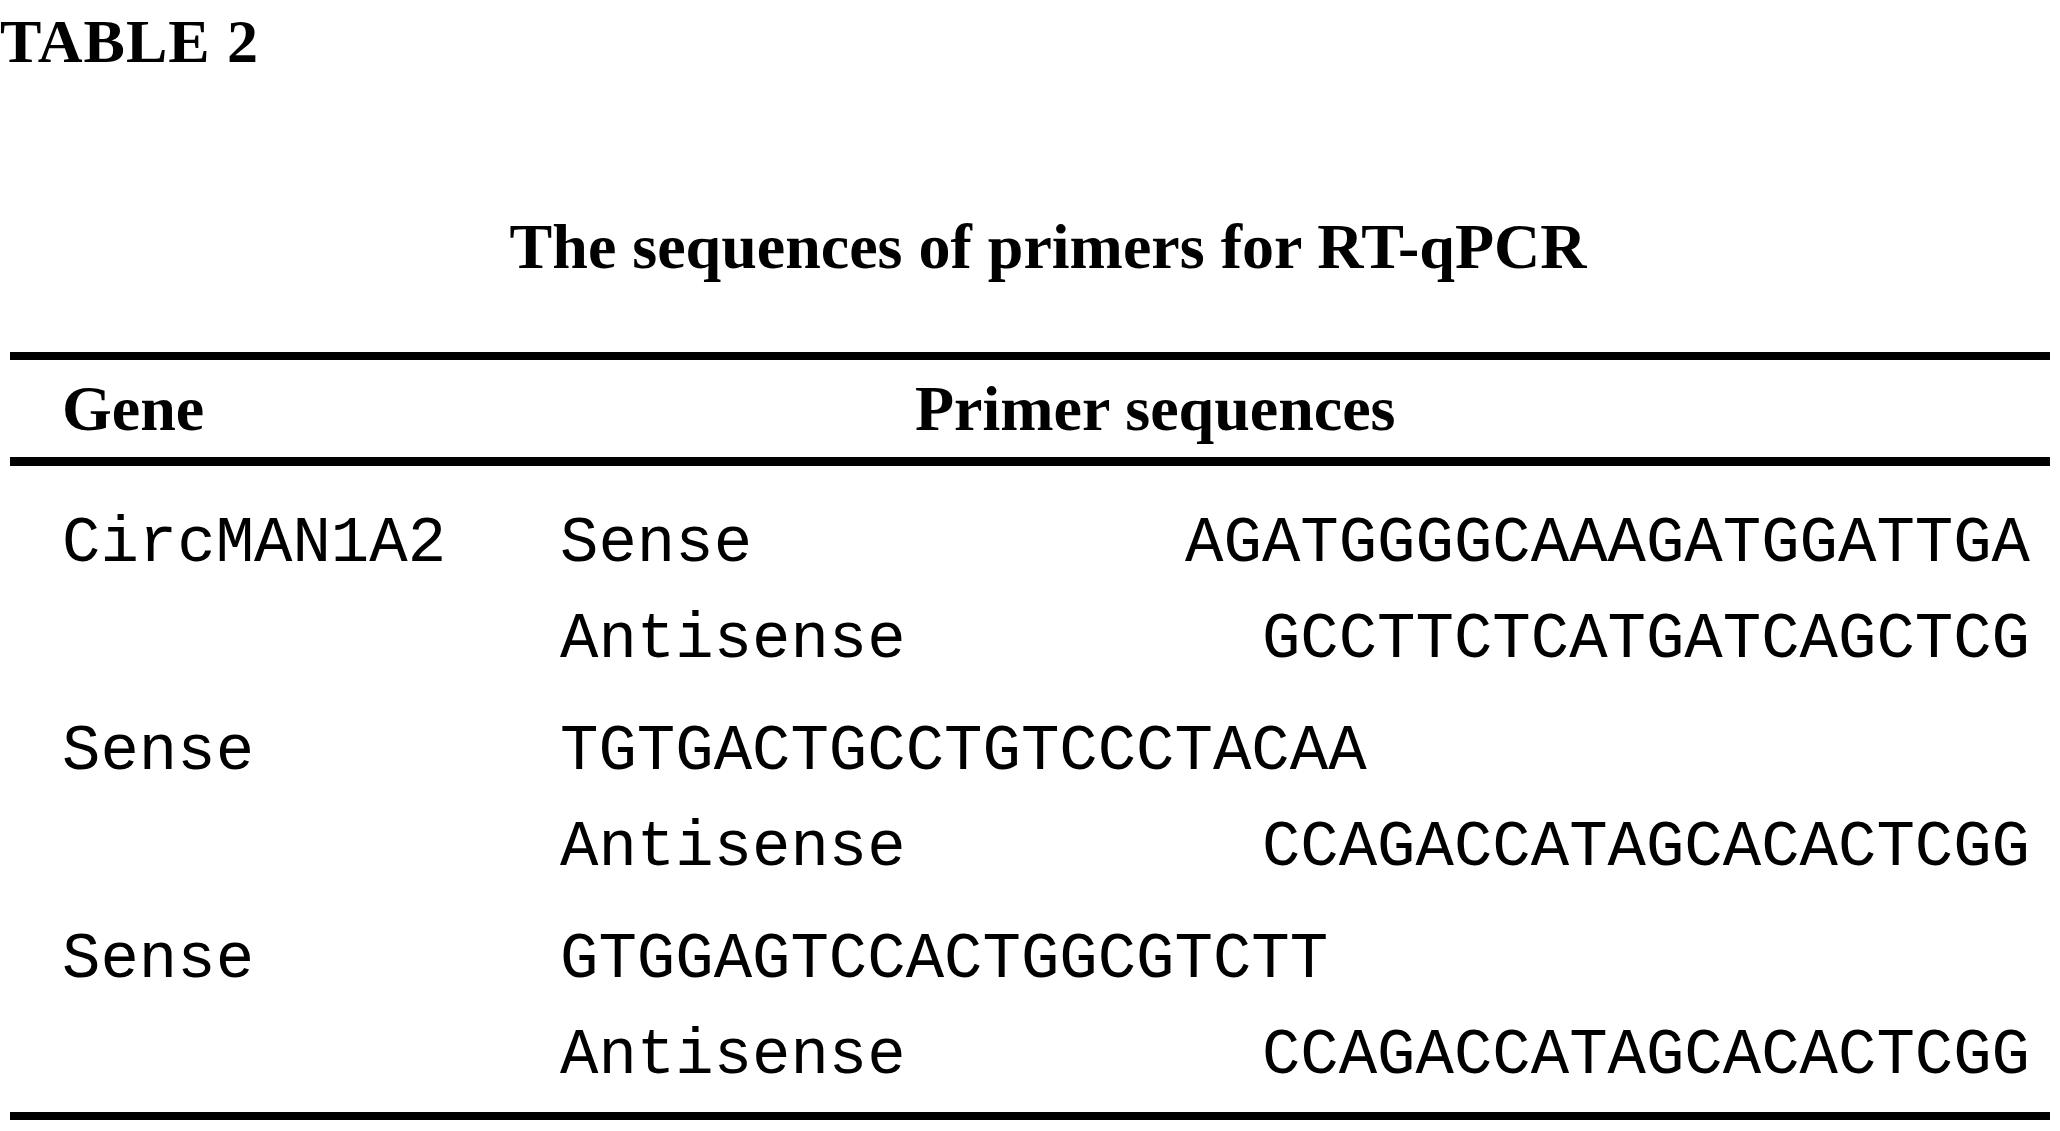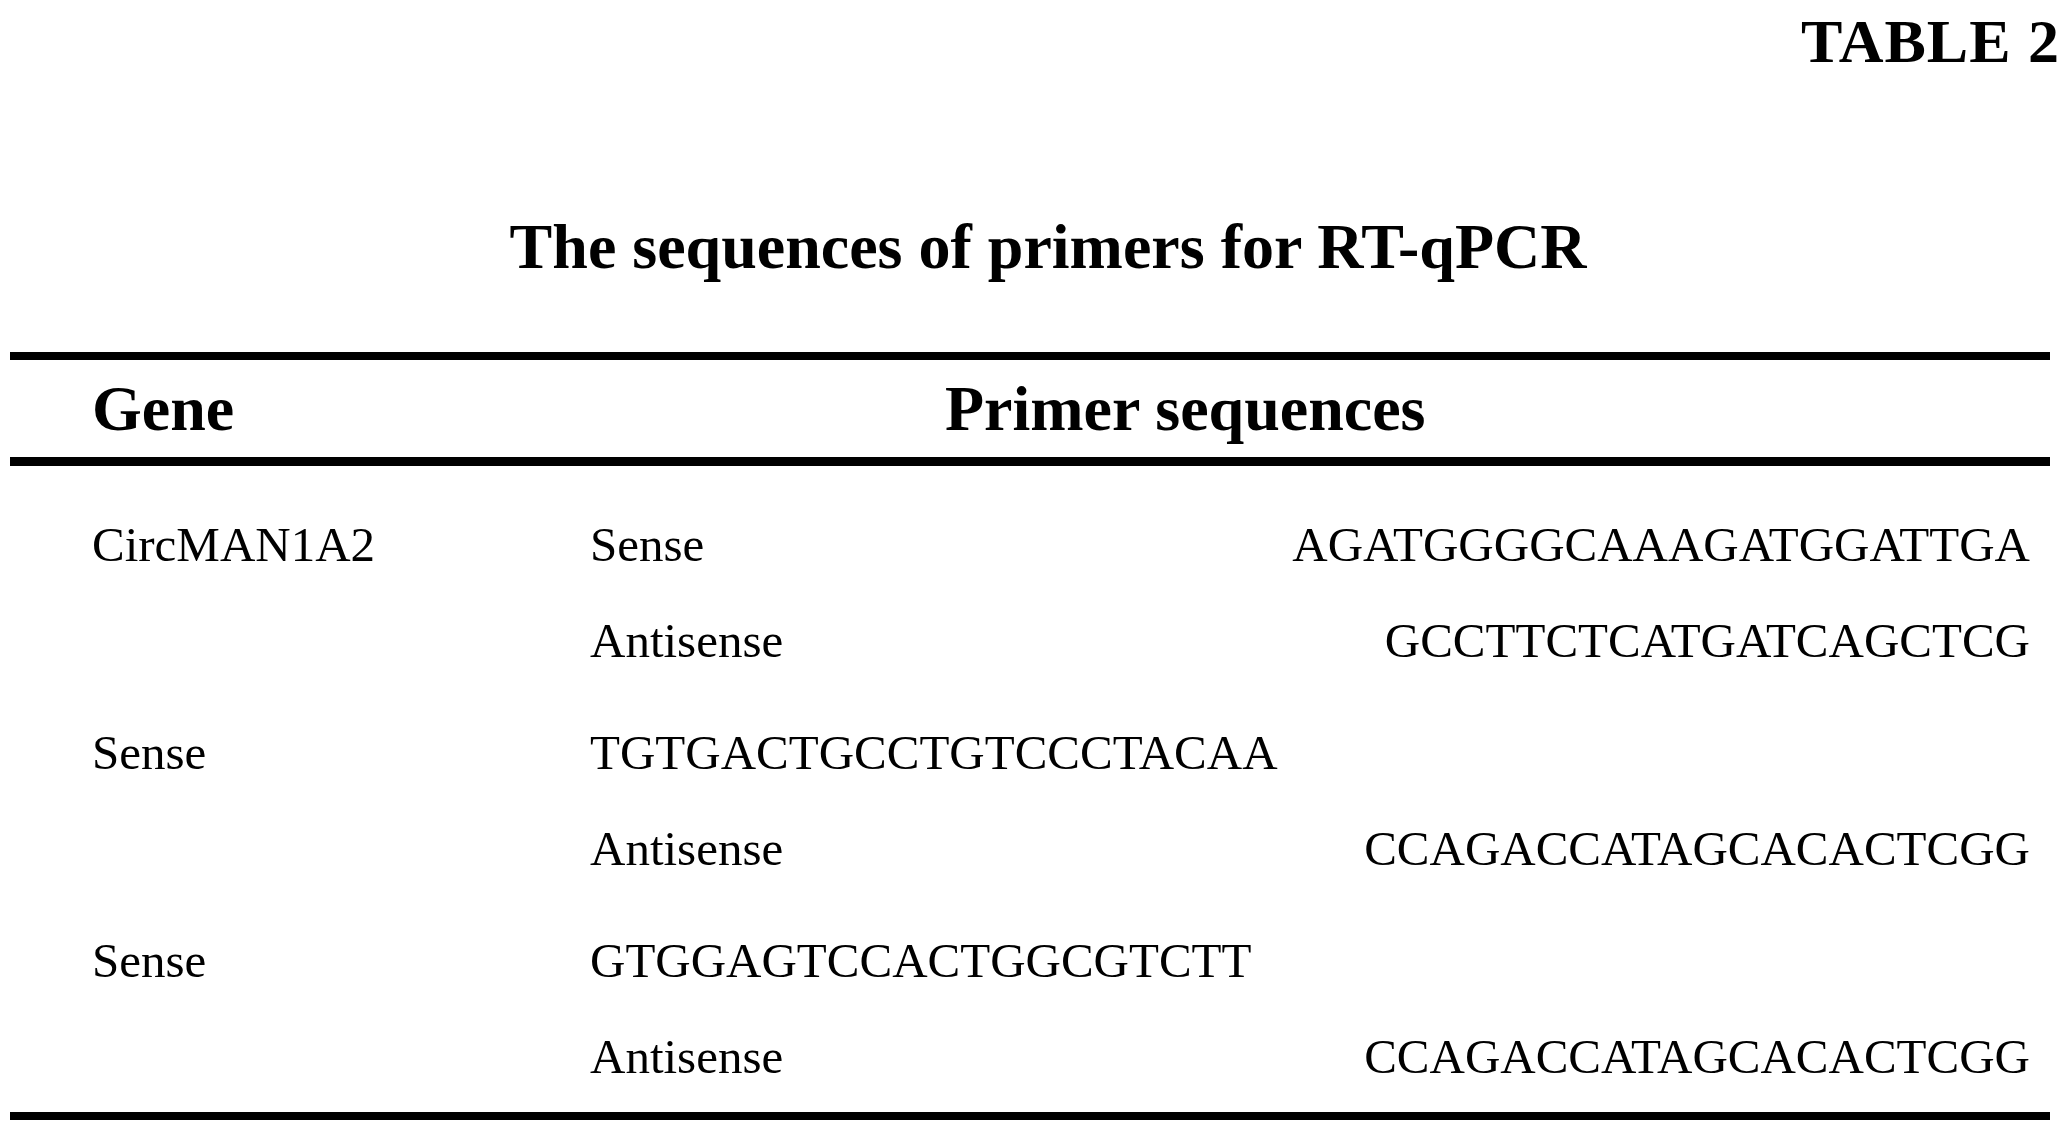--- a/index.html
+++ b/index.html
@@ -11,21 +11,21 @@
     position: relative;
     width: 2060px;
     height: 1131px;
     background: #ffffff;
     color: #000000;
     font-family: "Liberation Serif", serif;
     overflow: hidden;
   }
   .title {
     margin-top: 10px;
-    text-align: right;
+    text-align: left;
     font-size: 62px;
     line-height: 62px;
     font-weight: 700;
     letter-spacing: 1px;
   }
   .subtitle {
     margin-top: 140px;
     text-align: center;
     font-size: 64px;
     line-height: 70px;
@@ -36,41 +36,42 @@
     height: 8px;
     background: #000000;
     margin: 0 10px;
   }
   .rule-top { margin-top: 70px; }
   .rule-mid { height: 9px; }
   .rule-bottom { margin-top: 8px; }
   .grid-row {
     display: grid;
     grid-template-columns: 498px 355px auto;
-    padding-left: 92px;
+    padding-left: 62px;
     padding-right: 30px;
     align-items: center;
   }
   .header-row {
     height: 97px;
     font-weight: 700;
     font-size: 64px;
   }
   .data-section {
     padding-top: 30px;
   }
   .gene-group {
     margin-bottom: 16px;
   }
   .gene-group:last-child {
     margin-bottom: 0;
   }
   .primer-line {
     height: 96px;
-    font-size: 49px;
+    font-size: 64px;
+    font-family: Liberation Mono, monospace;
   }
   .cell {
     white-space: nowrap;
     overflow: visible;
   }
   .seq {
     letter-spacing: 0px;
     text-align: right;
   }
 </style>

